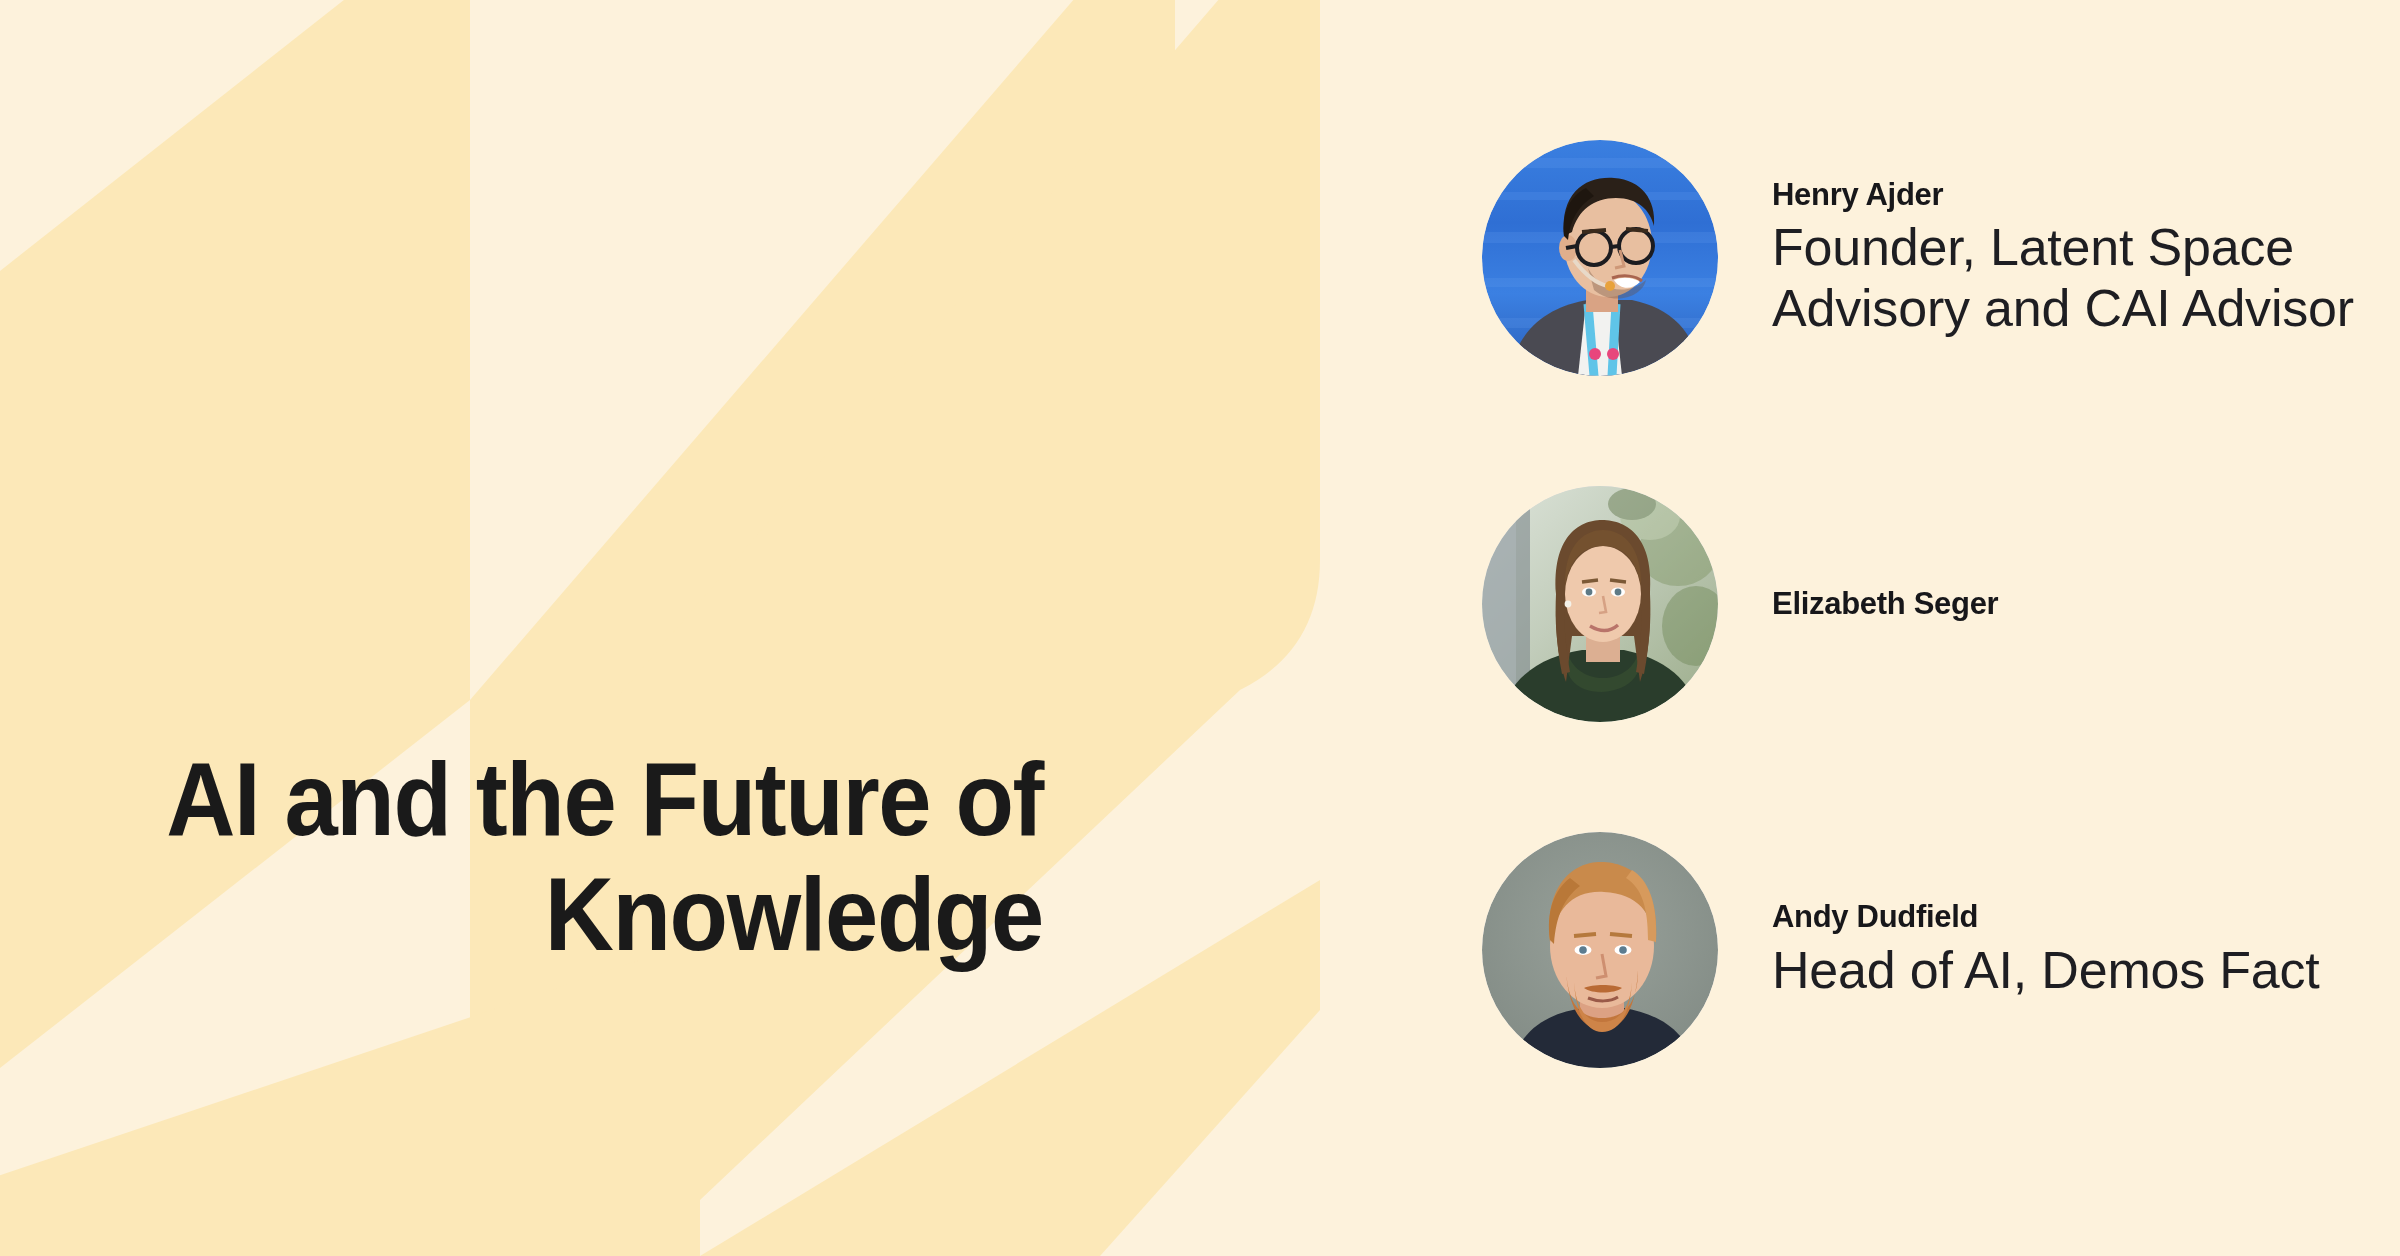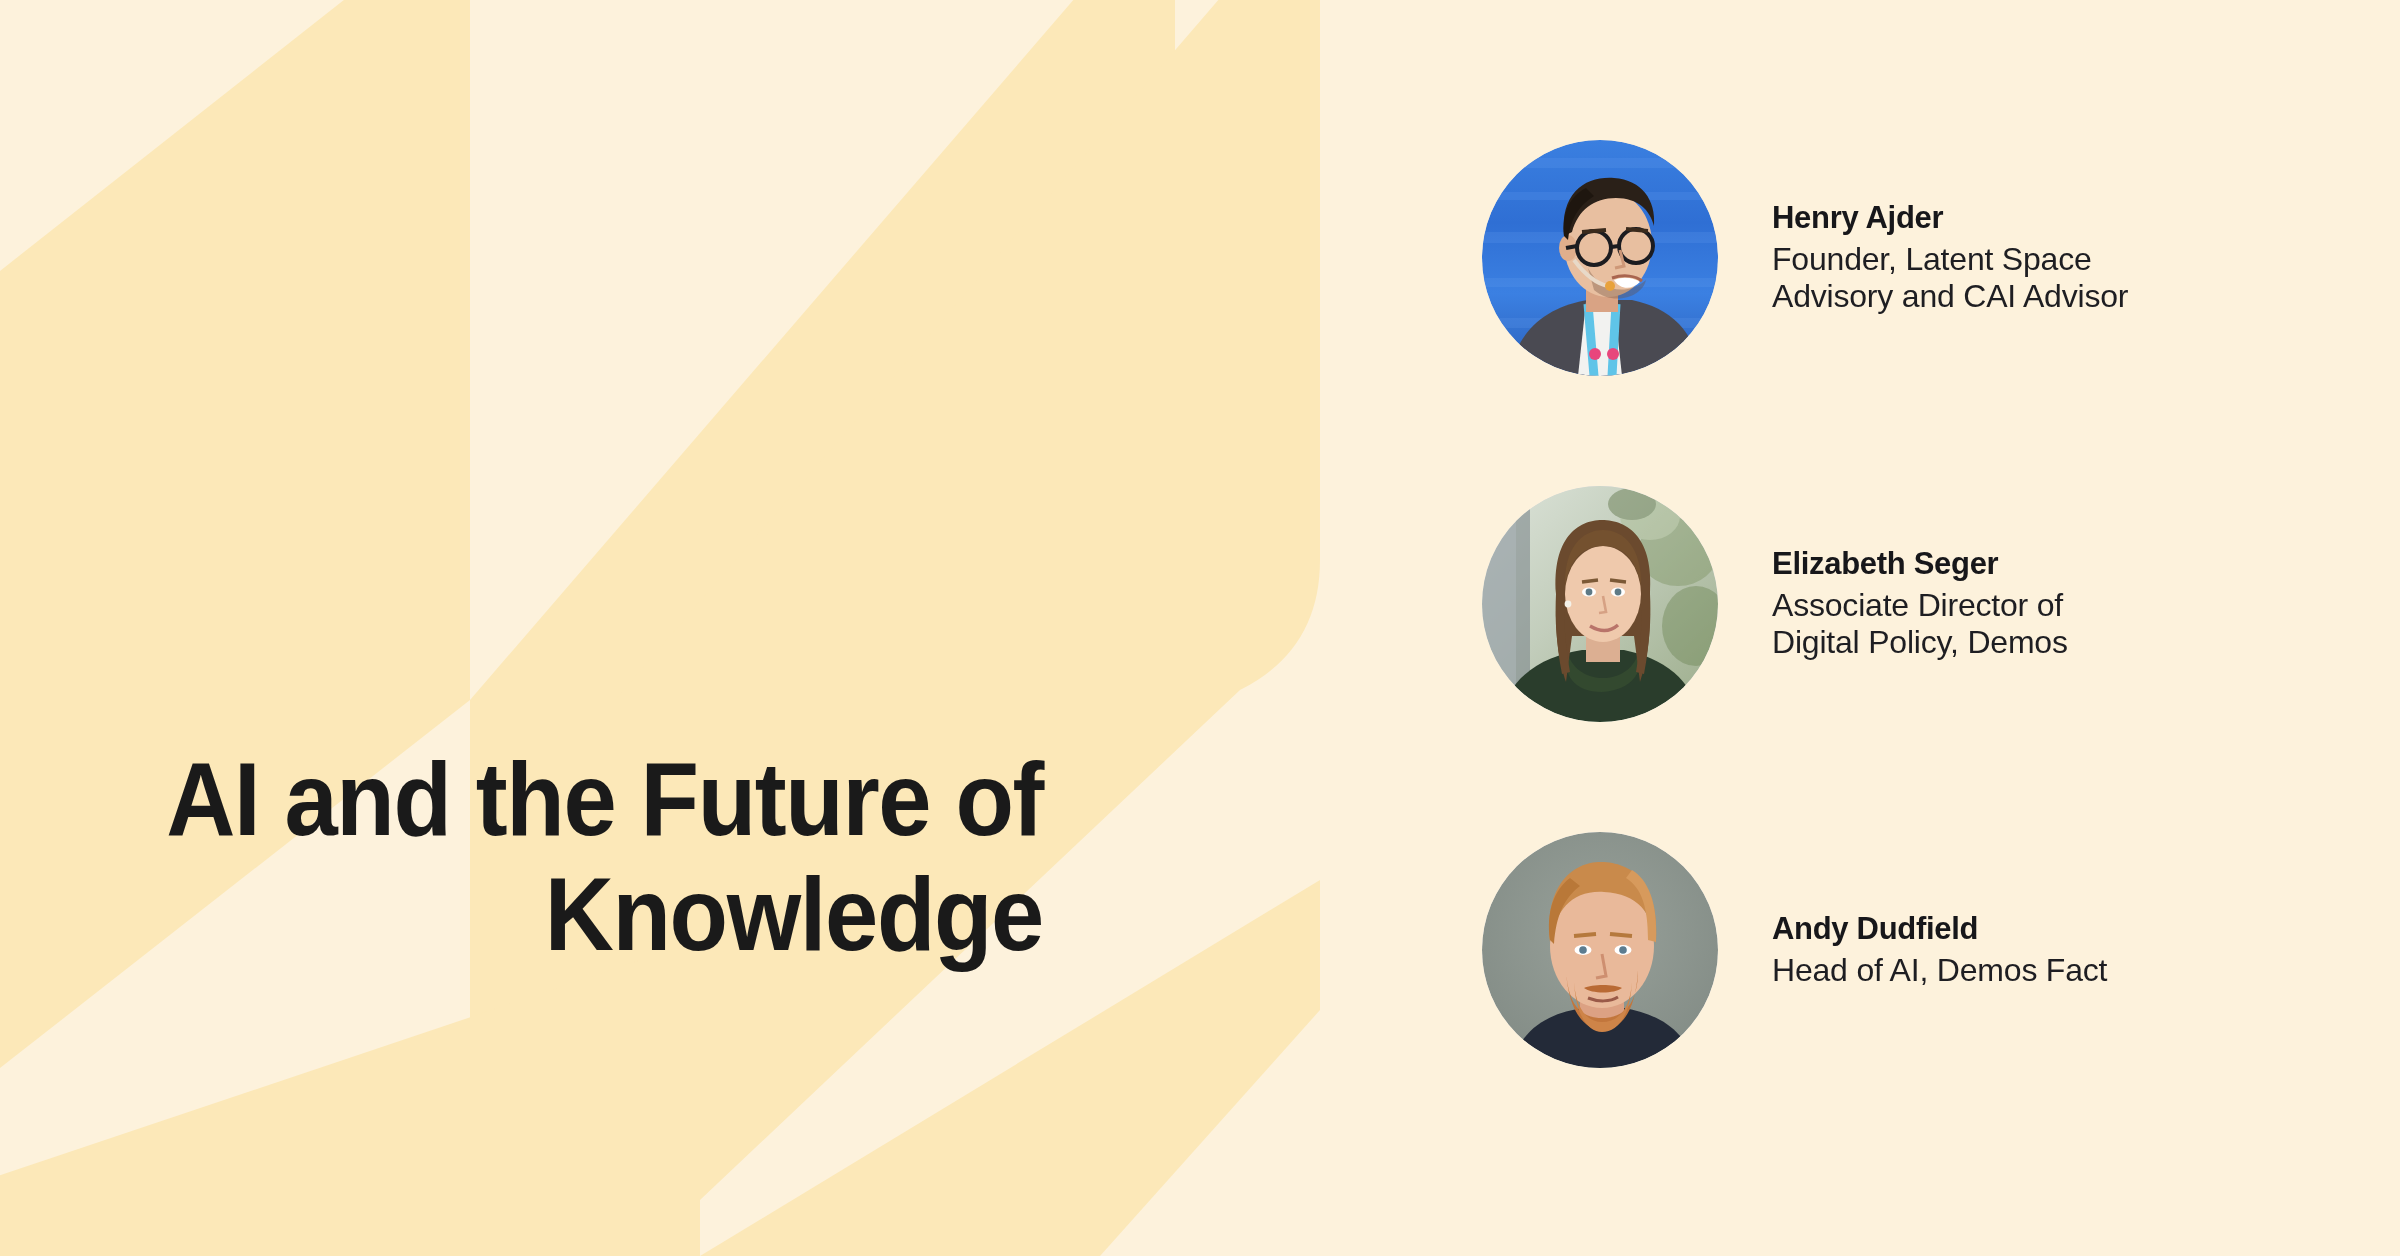--- a/index.html
+++ b/index.html
@@ -44,21 +44,21 @@
   }
   .avatar svg{display:block;width:236px;height:236px;}
   .speaker-text{margin-left:54px;}
   .speaker-name{
     margin:0;
     font-size:31px;font-weight:700;color:#17171A;
     letter-spacing:-0.3px;line-height:1.18;
   }
   .speaker-role{
     margin:4px 0 0 0;
-    font-size:32px;font-weight:400;color:#1E1E22;
+    font-size:52px;font-weight:400;color:#1E1E22;
     letter-spacing:-0.2px;line-height:1.17;
     white-space:pre-line;
   }
 </style>
 </head>
 <body>
 
 <div id="stage">
 
   <svg id="bg-pattern" viewBox="0 0 2400 1256" preserveAspectRatio="none" aria-hidden="true">
@@ -208,22 +208,20 @@
             <path d="M 121 110 L 124 126 L 117 127" stroke="#D6A184" stroke-width="2.6" fill="none"></path>
 
             <path d="M 108 140 C 118 146 128 146 136 139" stroke="#B9746A" stroke-width="3.4" fill="none"></path>
 
             <circle cx="86" cy="118" r="3.4" fill="#F4F1E8"></circle>
           </g>
         </svg>
       </div>
       <div class="speaker-text">
         <p class="speaker-name">Elizabeth Seger</p>
-        <p class="speaker-role">Associate Director of
-Digital Policy, Demos</p>
       </div>
     </div>
 
     <div class="speaker-row">
       <div class="avatar">
         <svg viewBox="0 0 236 236" aria-hidden="true">
           <defs>
             <clipPath id="c3">
                 <circle cx="118" cy="118" r="118"></circle>
               </clipPath>

